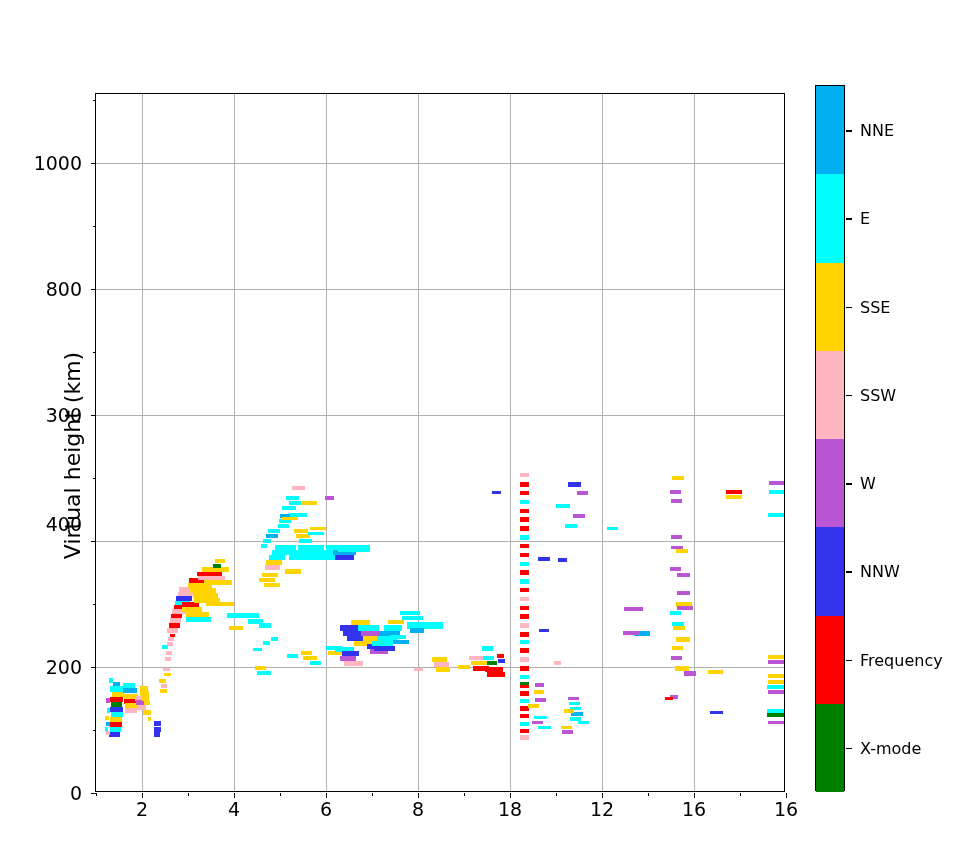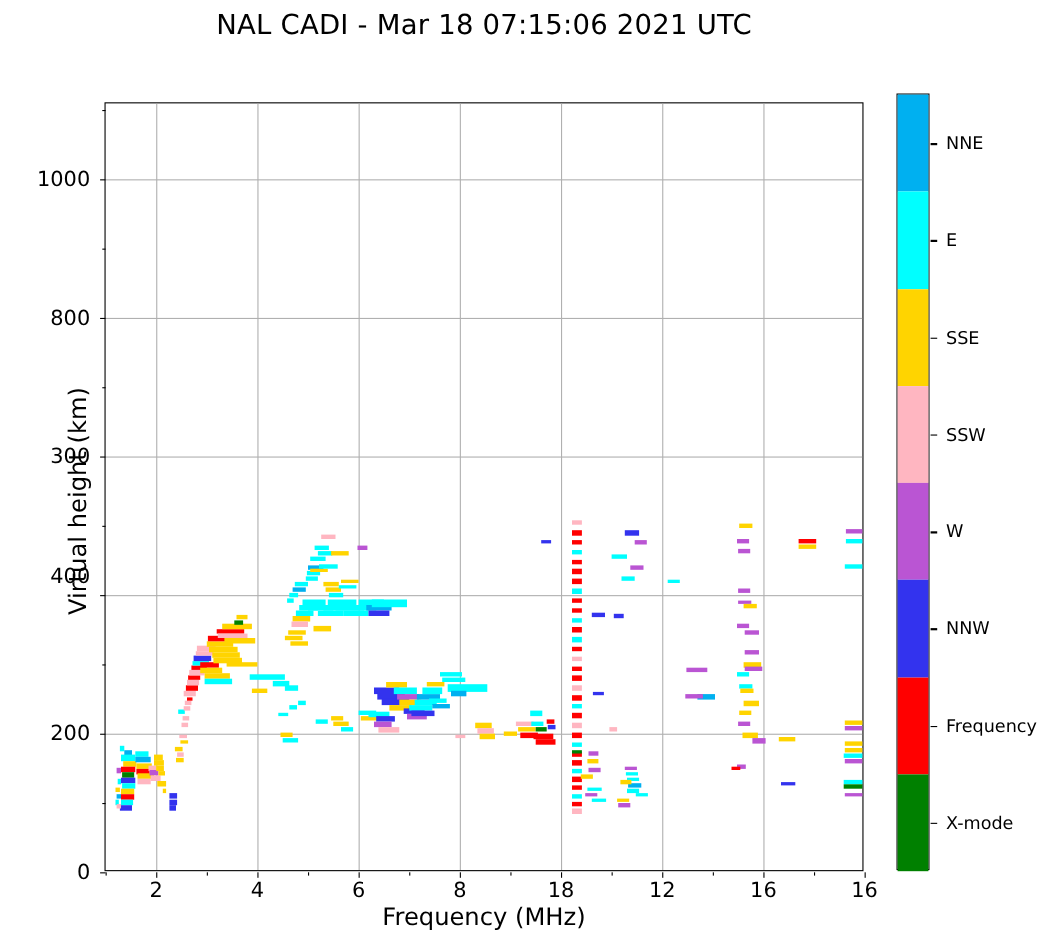--- a/index.html
+++ b/index.html
@@ -60,21 +60,20 @@
     transform:translateY(-50%);white-space:nowrap;
   }
 
   .mark{position:absolute;}
 </style>
 </head>
 <body>
 
 <div id="figure">
 
-  <div id="title">NAL CADI - Mar 18 07:15:06 2021 UTC</div>
 
   <div id="plot-frame">
     <div id="plot-clip">
         <div class="gridline-v" style="left: 46px;"></div>
         <div class="gridline-v" style="left: 138px;"></div>
         <div class="gridline-v" style="left: 230px;"></div>
         <div class="gridline-v" style="left: 322px;"></div>
         <div class="gridline-v" style="left: 414px;"></div>
         <div class="gridline-v" style="left: 506px;"></div>
         <div class="gridline-v" style="left: 598px;"></div>
@@ -390,21 +389,20 @@
       <div class="tick-y" style="top: 69.2703px;"></div>
       <div class="ylabel-txt" style="top: 69.2703px;">1000</div>
       <div class="tick-y-minor" style="top: 636.027px;"></div>
       <div class="tick-y-minor" style="top: 510.081px;"></div>
       <div class="tick-y-minor" style="top: 384.135px;"></div>
       <div class="tick-y-minor" style="top: 258.189px;"></div>
       <div class="tick-y-minor" style="top: 132.243px;"></div>
       <div class="tick-y-minor" style="top: 6.2973px;"></div>
     </div>
 
-  <div id="xaxis-title">Frequency (MHz)</div>
   <div id="yaxis-title">Virtual height (km)</div>
 
   <div id="colorbar">
       <div class="cbar-seg" style="top: 0px; height: 88.25px; background: rgb(0, 176, 240);"></div>
       <div class="cbar-tick" style="top: 44.125px;"></div>
       <div class="cbar-lab" style="top: 44.125px;">NNE</div>
       <div class="cbar-seg" style="top: 88.25px; height: 88.25px; background: rgb(0, 255, 255);"></div>
       <div class="cbar-tick" style="top: 132.375px;"></div>
       <div class="cbar-lab" style="top: 132.375px;">E</div>
       <div class="cbar-seg" style="top: 176.5px; height: 88.25px; background: rgb(255, 212, 0);"></div>

